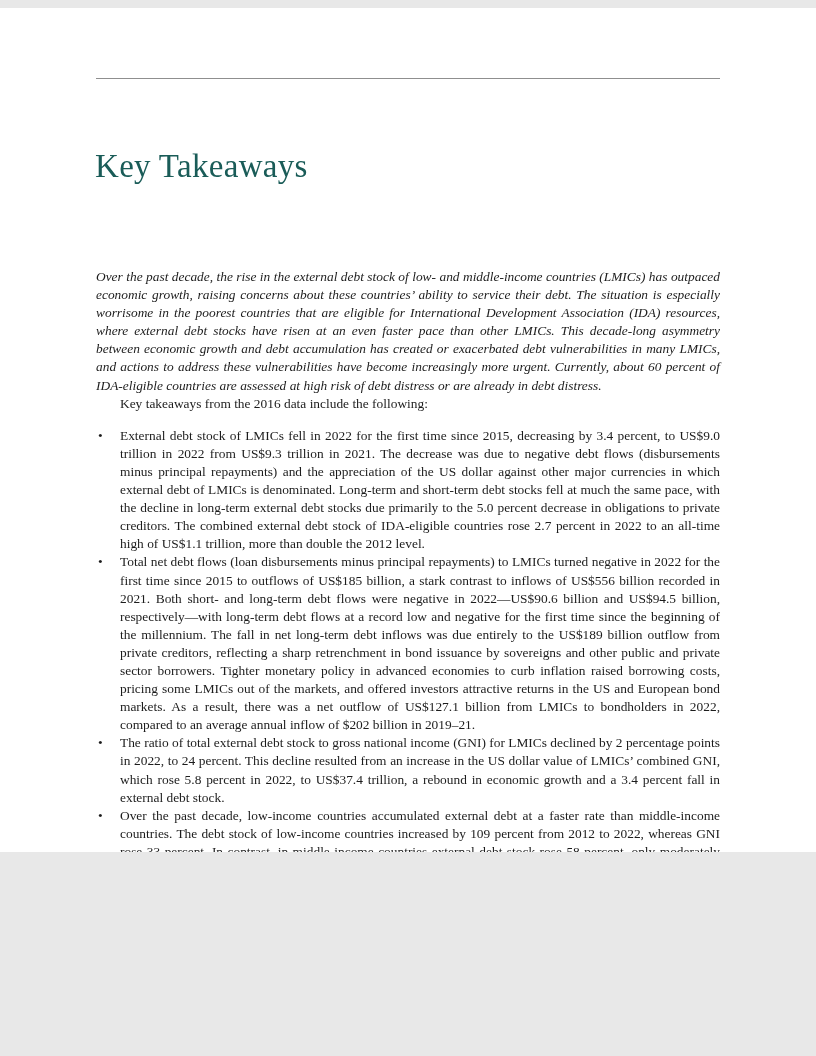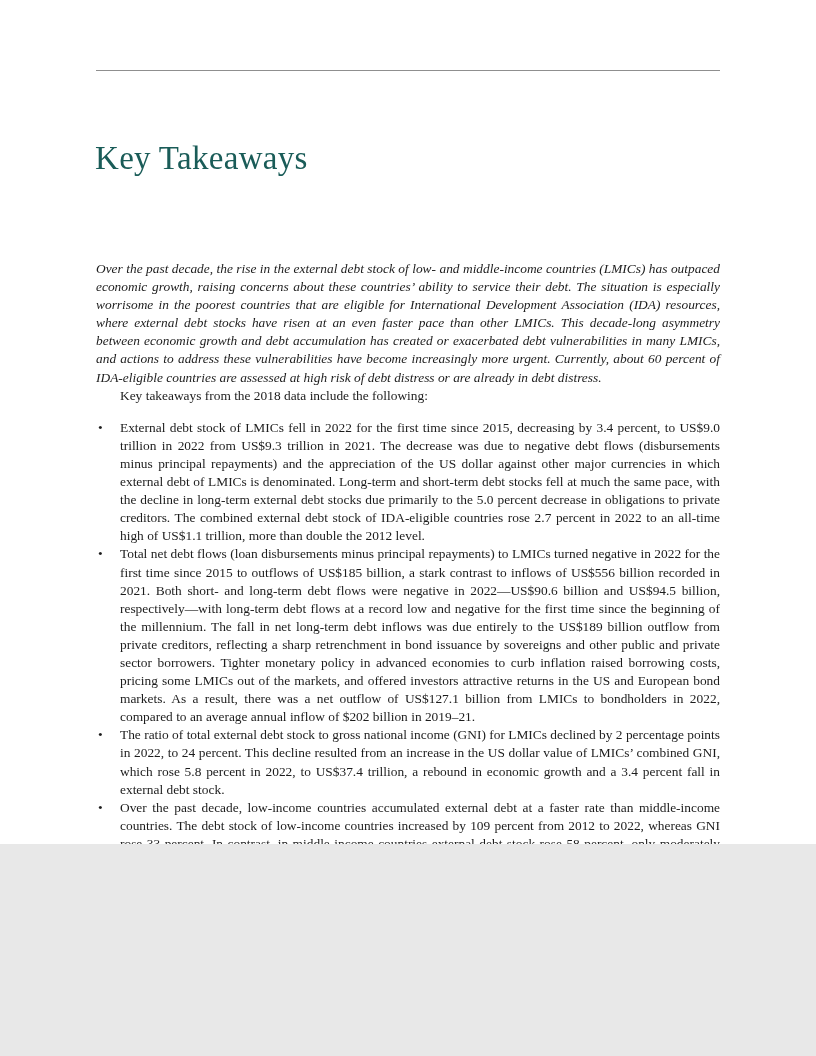--- a/index.html
+++ b/index.html
@@ -4,21 +4,21 @@
 <style>
   html, body {
     margin: 0;
     padding: 0;
     background: #e8e8e8;
   }
   .page {
     position: relative;
     width: 816px;
     height: 844px;
-    margin: 0 auto;
+    margin: 8px auto;
     background: #ffffff;
     overflow: hidden;
     font-family: "Liberation Serif", serif;
     color: #1c1c1c;
   }
   .top-rule {
     position: absolute;
     left: 96px;
     right: 96px;
     top: 70px;
@@ -90,21 +90,21 @@
 <body>
 
 <div class="page">
 
   <div class="top-rule"></div>
 
   <h1 class="title">Key Takeaways</h1>
 
   <div class="body-text">
     <p class="intro-paragraph">Over the past decade, the rise in the external debt stock of low- and middle-income countries (LMICs) has outpaced economic growth, raising concerns about these countries’ ability to service their debt. The situation is especially worrisome in the poorest countries that are eligible for International Development Association (IDA) resources, where external debt stocks have risen at an even faster pace than other LMICs. This decade-long asymmetry between economic growth and debt accumulation has created or exacerbated debt vulnerabilities in many LMICs, and actions to address these vulnerabilities have become increasingly more urgent. Currently, about 60 percent of IDA-eligible countries are assessed at high risk of debt distress or are already in debt distress.</p>
-    <p class="lead-in-paragraph">Key takeaways from the 2018 data include the following:</p>
+    <p class="lead-in-paragraph">Key takeaways from the 2016 data include the following:</p>
 
     <ul class="bullets">
       <li>
         <span class="bullet-marker">•</span>
         <span class="bullet-text">External debt stock of LMICs fell in 2022 for the first time since 2015, decreasing by 3.4 percent, to US$9.0 trillion in 2022 from US$9.3 trillion in 2021. The decrease was due to negative debt flows (disbursements minus principal repayments) and the appreciation of the US dollar against other major currencies in which external debt of LMICs is denominated. Long-term and short-term debt stocks fell at much the same pace, with the decline in long-term external debt stocks due primarily to the 5.0 percent decrease in obligations to private creditors. The combined external debt stock of IDA-eligible countries rose 2.7 percent in 2022 to an all-time high of US$1.1 trillion, more than double the 2012 level.</span>
       </li>
       <li>
         <span class="bullet-marker">•</span>
         <span class="bullet-text">Total net debt flows (loan disbursements minus principal repayments) to LMICs turned negative in 2022 for the first time since 2015 to outflows of US$185 billion, a stark contrast to inflows of US$556 billion recorded in 2021. Both short- and long-term debt flows were negative in 2022—US$90.6 billion and US$94.5 billion, respectively—with long-term debt flows at a record low and negative for the first time since the beginning of the millennium. The fall in net long-term debt inflows was due entirely to the US$189 billion outflow from private creditors, reflecting a sharp retrenchment in bond issuance by sovereigns and other public and private sector borrowers. Tighter monetary policy in advanced economies to curb inflation raised borrowing costs, pricing some LMICs out of the markets, and offered investors attractive returns in the US and European bond markets. As a result, there was a net outflow of US$127.1 billion from LMICs to bondholders in 2022, compared to an average annual inflow of $202 billion in 2019–21.</span>
       </li>

